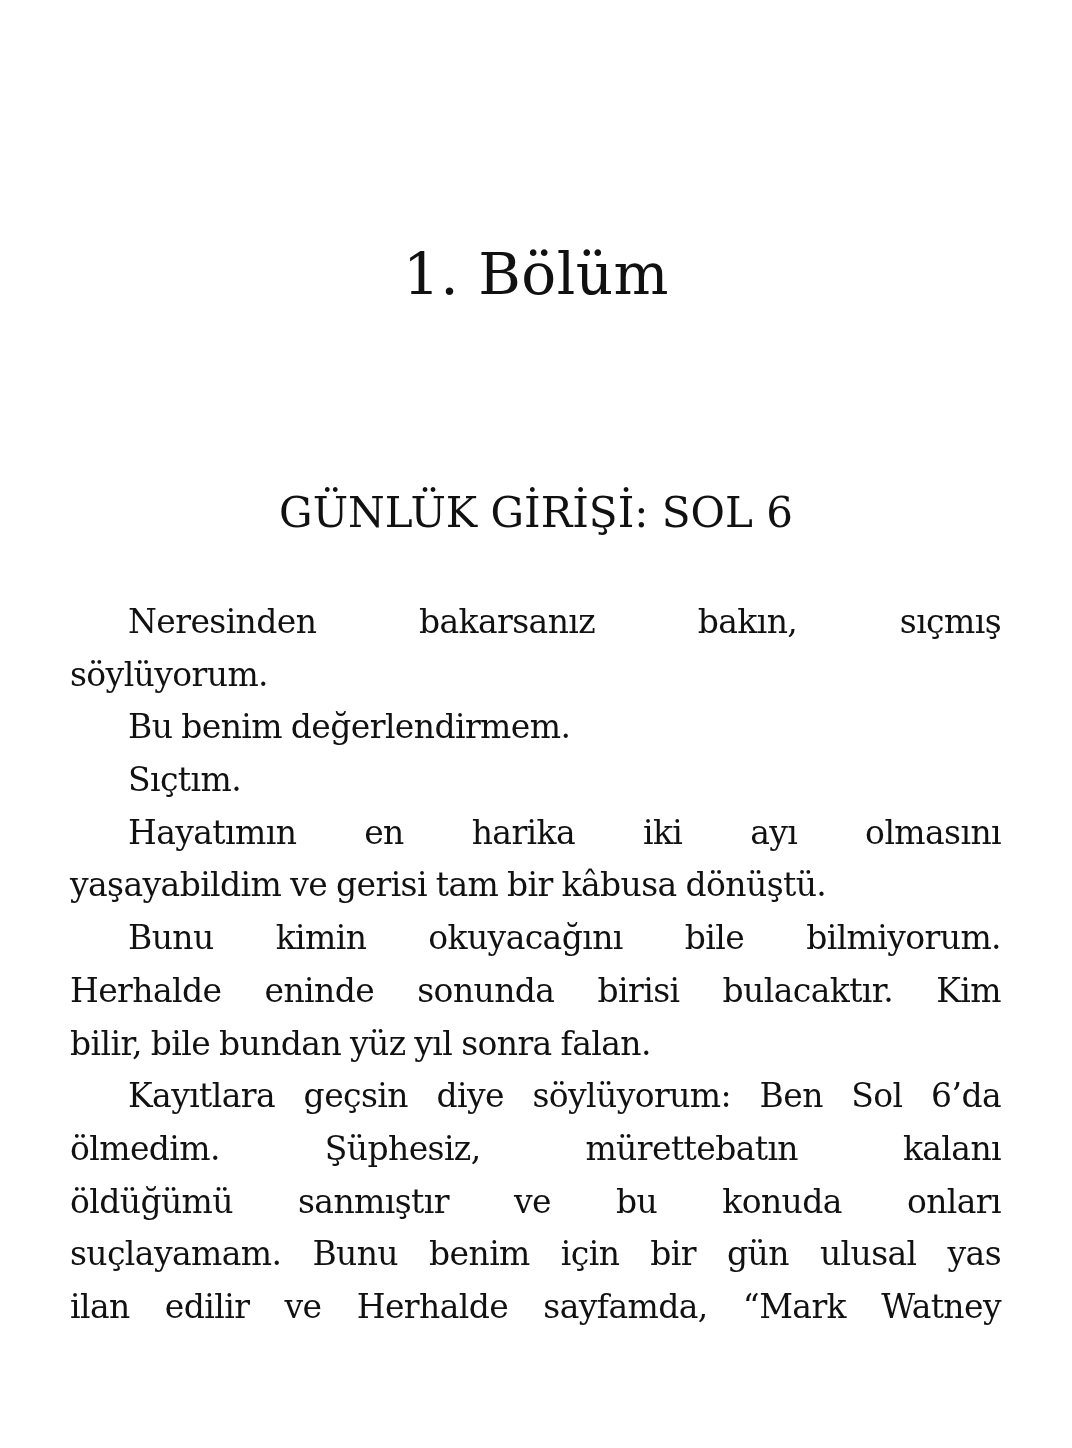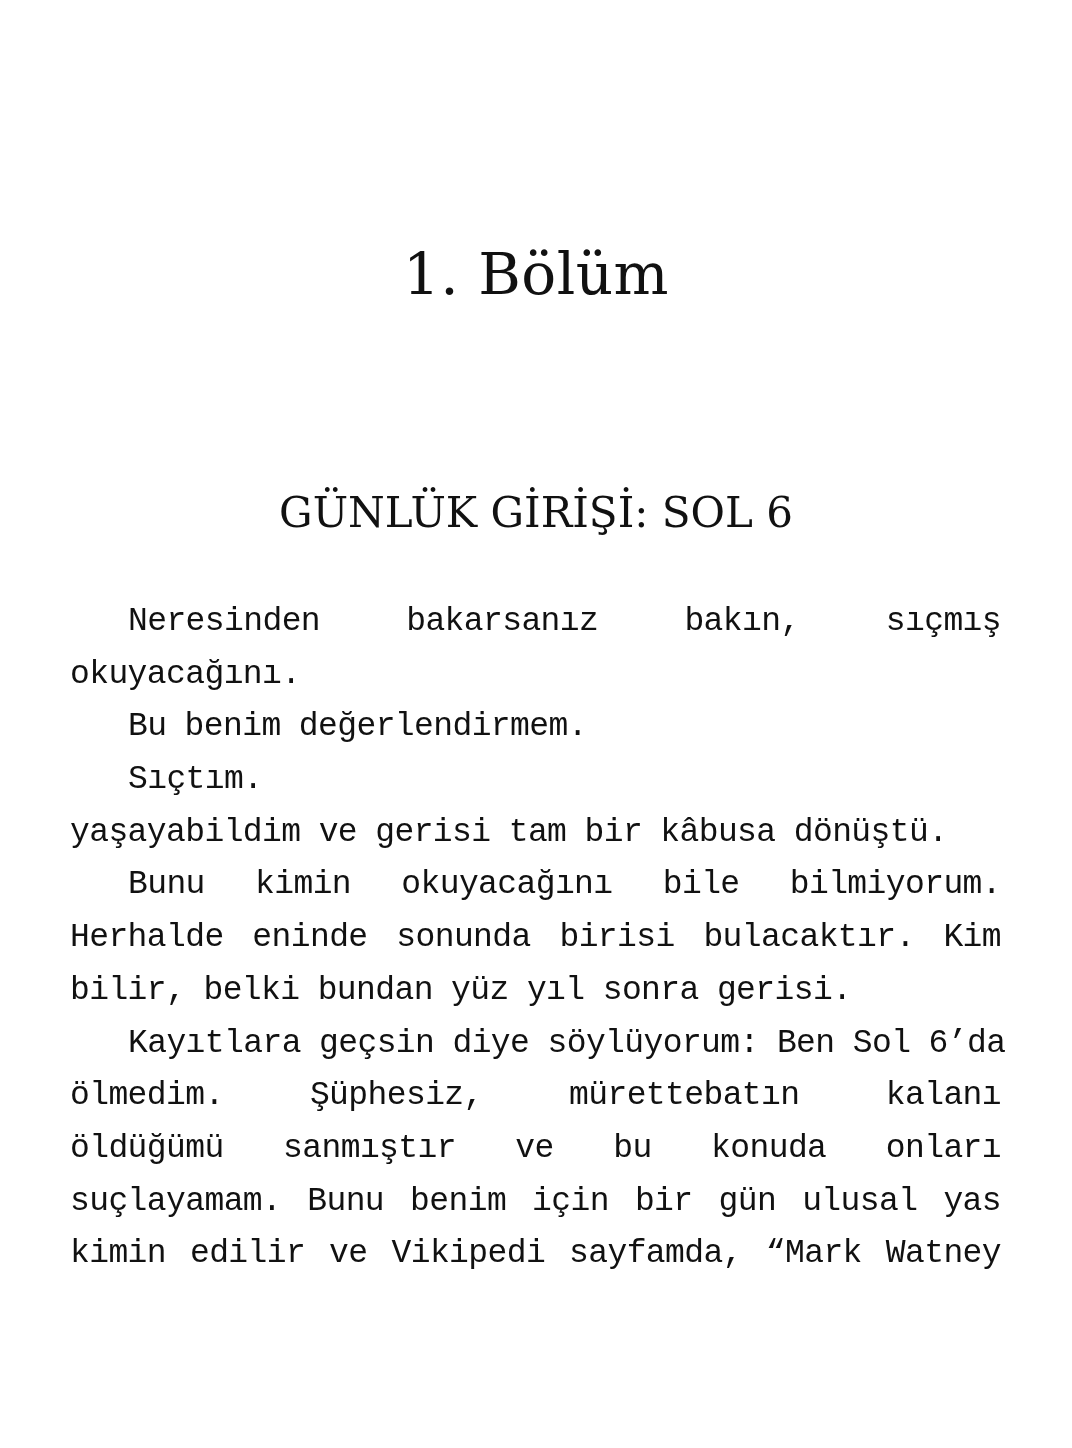--- a/index.html
+++ b/index.html
@@ -40,21 +40,20 @@
       letter-spacing: 0px;
     }
     .body-text {
       position: absolute;
       top: 596px;
       left: 70px;
       width: 931px;
       font-size: 33px;
       letter-spacing: -0.6px;
       word-spacing: -1px;
-      font-family: Liberation Mono, monospace;
     }
     .line {
       display: block;
       height: 52.7px;
       line-height: 52.7px;
       white-space: nowrap;
       overflow: visible;
     }
     .line.justify {
       text-align: justify;
@@ -66,25 +65,26 @@
   </style>
 </head>
 <body>
 
 <h1 class="chapter-title">1. Bölüm</h1>
 
 <h2 class="section-heading">GÜNLÜK GİRİŞİ: SOL 6</h2>
 
 <div class="body-text">
   <span class="line indent justify">Neresinden bakarsanız bakın, sıçmış</span>
-  <span class="line">okuyacağını.</span>
+  <span class="line">söylüyorum.</span>
   <span class="line indent">Bu benim değerlendirmem.</span>
   <span class="line indent">Sıçtım.</span>
+  <span class="line indent justify">Hayatımın en harika iki ayı olmasını</span>
   <span class="line">yaşayabildim ve gerisi tam bir kâbusa dönüştü.</span>
   <span class="line indent justify">Bunu kimin okuyacağını bile bilmiyorum.</span>
   <span class="line justify">Herhalde eninde sonunda birisi bulacaktır. Kim</span>
-  <span class="line">bilir, belki bundan yüz yıl sonra gerisi.</span>
+  <span class="line">bilir, bile bundan yüz yıl sonra falan.</span>
   <span class="line indent justify">Kayıtlara geçsin diye söylüyorum: Ben Sol 6’da</span>
   <span class="line justify">ölmedim. Şüphesiz, mürettebatın kalanı</span>
   <span class="line justify">öldüğümü sanmıştır ve bu konuda onları</span>
   <span class="line justify">suçlayamam. Bunu benim için bir gün ulusal yas</span>
-  <span class="line justify">kimin edilir ve Vikipedi sayfamda, “Mark Watney</span>
+  <span class="line justify">ilan edilir ve Herhalde sayfamda, “Mark Watney</span>
 </div>
 
 </body></html>

